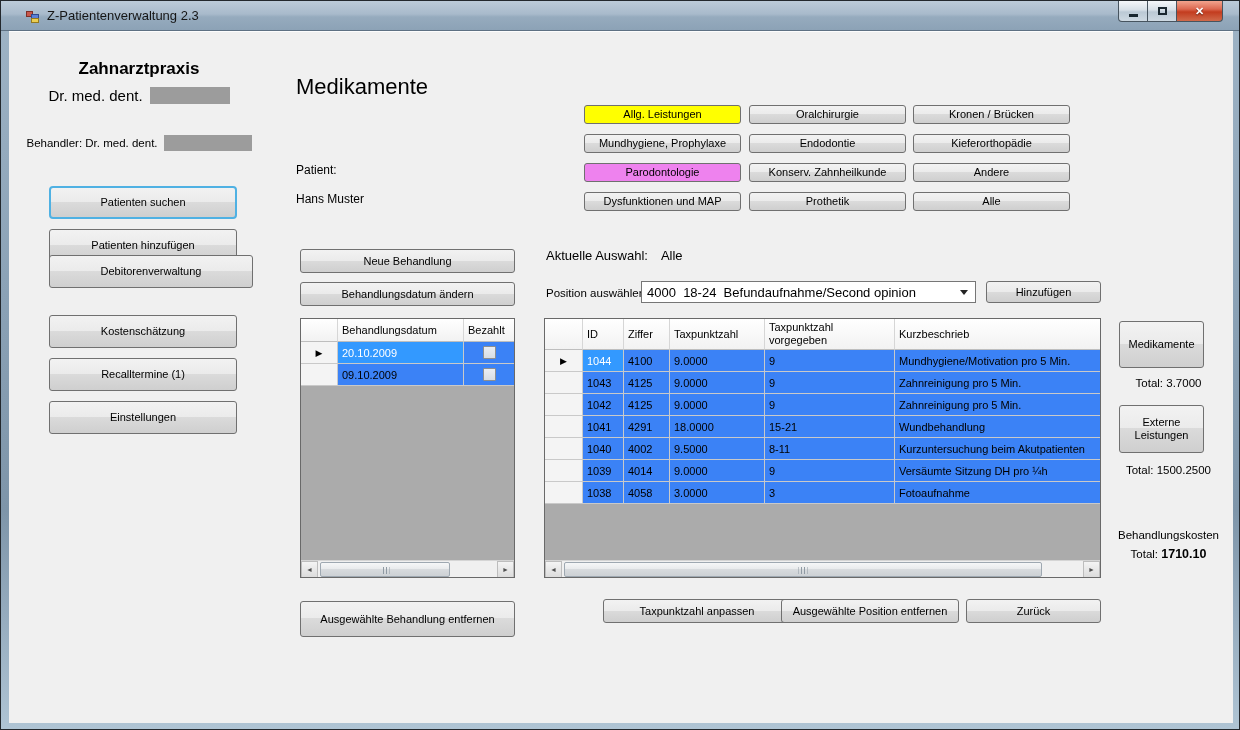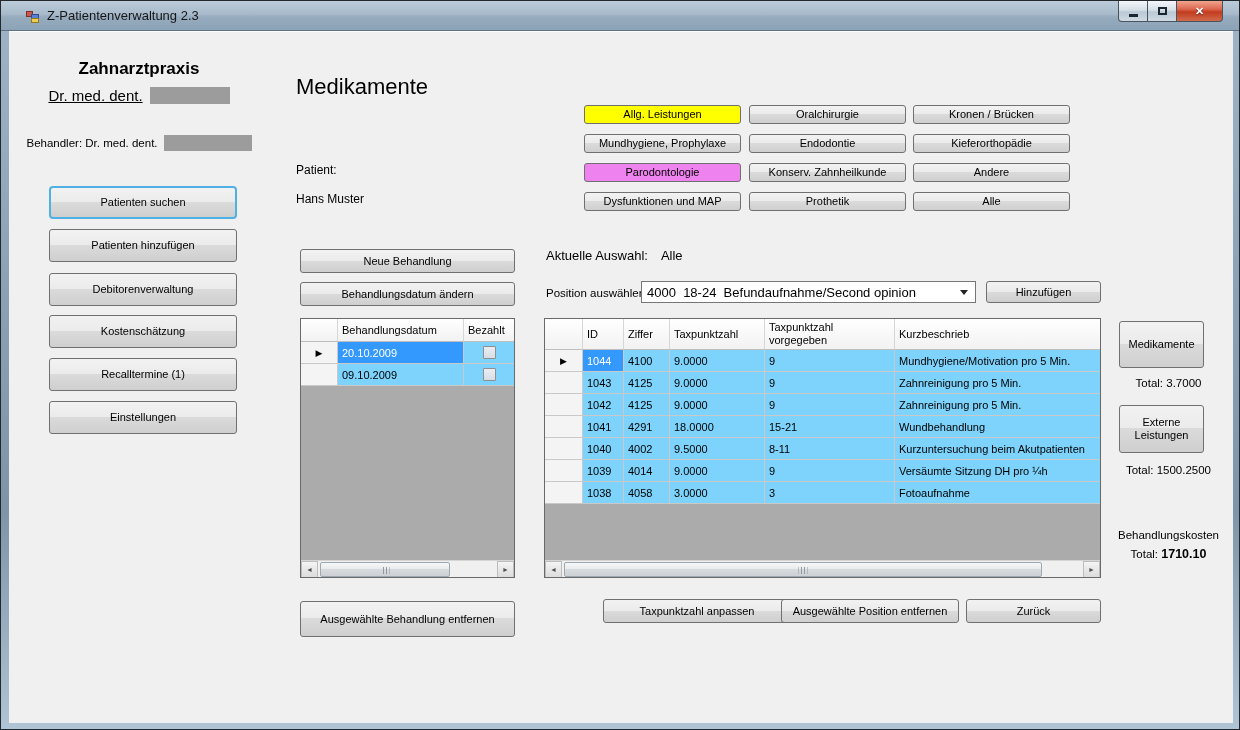--- a/index.html
+++ b/index.html
@@ -43,21 +43,21 @@
   .redact { display:inline-block; background:#9C9C9C; vertical-align:middle; }
 
   .label { position:absolute; white-space:nowrap; }
 
   
   .grid { position:absolute; border:1px solid #696969; background:#ABABAB; overflow:hidden; }
   .grow { display:flex; width:100%; }
   .gh  { background:linear-gradient(180deg,#FFFFFF 0%,#F2F2F2 100%);
          border-right:1px solid #D6D6D6; border-bottom:1px solid #BEBEBE;
          font-size:11px; display:flex; align-items:center; padding-left:4px; }
-  .cell { background:#7dd3fc; border-right:1px solid #C9C9C9; border-bottom:1px solid #C9C9C9;
+  .cell { background:#3b82f6; border-right:1px solid #C9C9C9; border-bottom:1px solid #C9C9C9;
           font-size:11px; display:flex; align-items:center; padding-left:4px;
           white-space:nowrap; overflow:hidden; }
   .rowsel { background:#F4F4F4; border-right:1px solid #C9C9C9; border-bottom:1px solid #C9C9C9;
             display:flex; align-items:center; justify-content:center; }
   .sel { background:#3399FF; color:#FFF; }
   .arrow-glyph { font-size:9px; color:#000; }
   .chk { width:13px; height:13px; border:1px solid #8E8F8F;
          background:linear-gradient(180deg,#EAEEF3 0%,#D7DDE4 100%); border-radius:1px; }
 
   
@@ -101,31 +101,31 @@
       <div class="win-btn closeb">
           <span class="glyph-close">✕</span>
         </div>
     </div>
   </div>
 
   <div class="client"></div>
 
   <div class="abs" style="left:18px;top:58px;width:240px;text-align:center;font-size:17px;font-weight:bold;">Zahnarztpraxis</div>
   <div class="abs" style="left:18px;top:86px;width:240px;display:flex;align-items:center;justify-content:center;gap:7px;">
-    <span style="font-size:15px;text-decoration:underline;">Dr. med. dent.</span>
+    <span style="font-size:15px;">Dr. med. dent.</span>
     <span class="redact" style="width:80px;height:17px;"></span>
   </div>
   <div class="abs" style="left:18px;top:134px;width:240px;display:flex;align-items:center;justify-content:center;gap:6px;">
     <span style="font-size:11.5px;">Behandler: Dr. med. dent.</span>
     <span class="redact" style="width:88px;height:16px;"></span>
   </div>
 
   <div class="btn btn-focus" style="left:48px;top:185px;width:188px;height:33px;">Patienten suchen</div>
   <div class="btn" style="left:48px;top:228px;width:188px;height:33px;">Patienten hinzufügen</div>
-  <div class="btn" style="left:48px;top:272px;width:188px;height:33px;">Debitorenverwaltung</div>
+  <div class="btn" style="left:48px;top:254px;width:204px;height:33px;">Debitorenverwaltung</div>
   <div class="btn" style="left:48px;top:314px;width:188px;height:33px;">Kostenschätzung</div>
   <div class="btn" style="left:48px;top:357px;width:188px;height:33px;">Recalltermine (1)</div>
   <div class="btn" style="left:48px;top:400px;width:188px;height:33px;">Einstellungen</div>
 
   <div class="label" style="left:295px;top:73px;font-size:22px;">Medikamente</div>
   <div class="label" style="left:295px;top:162px;font-size:12px;">Patient:</div>
   <div class="label" style="left:295px;top:191px;font-size:12px;">Hans Muster</div>
 
   <div class="btn" style="left: 583px; top: 104px; width: 157px; height: 19px; background: rgb(255, 255, 0);">Allg. Leistungen</div>
   <div class="btn" style="left:748px;top:104px;width:157px;height:19px;">Oralchirurgie</div>

